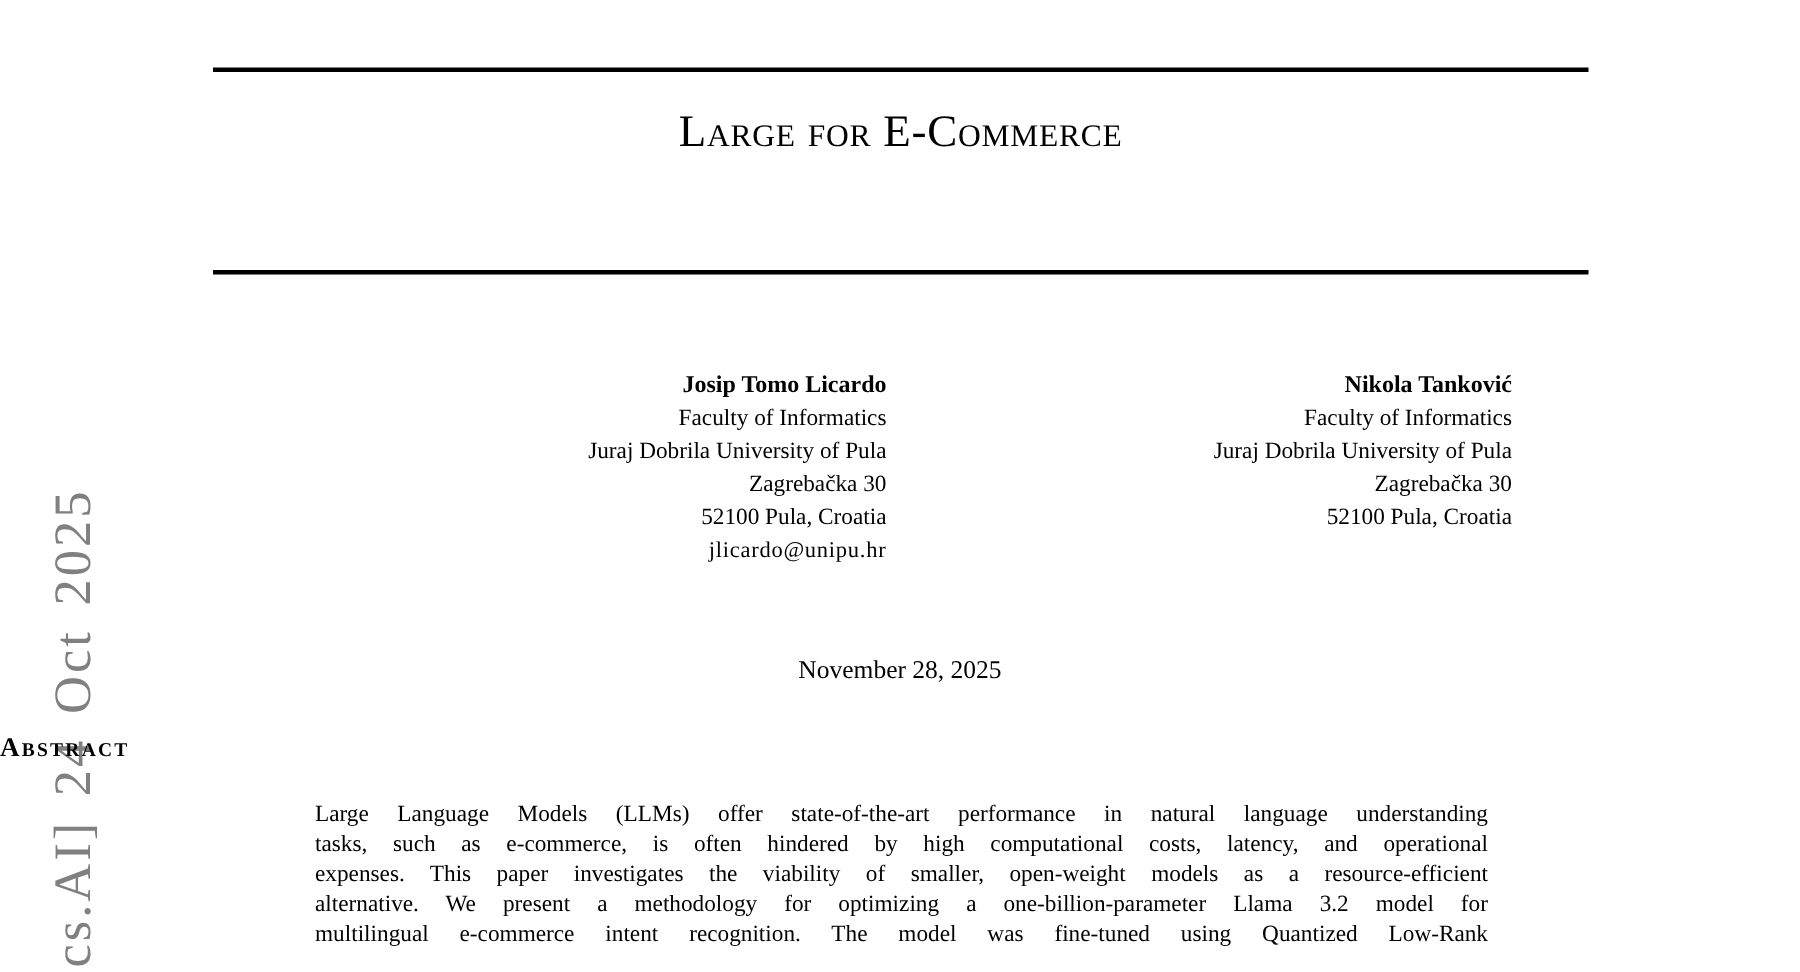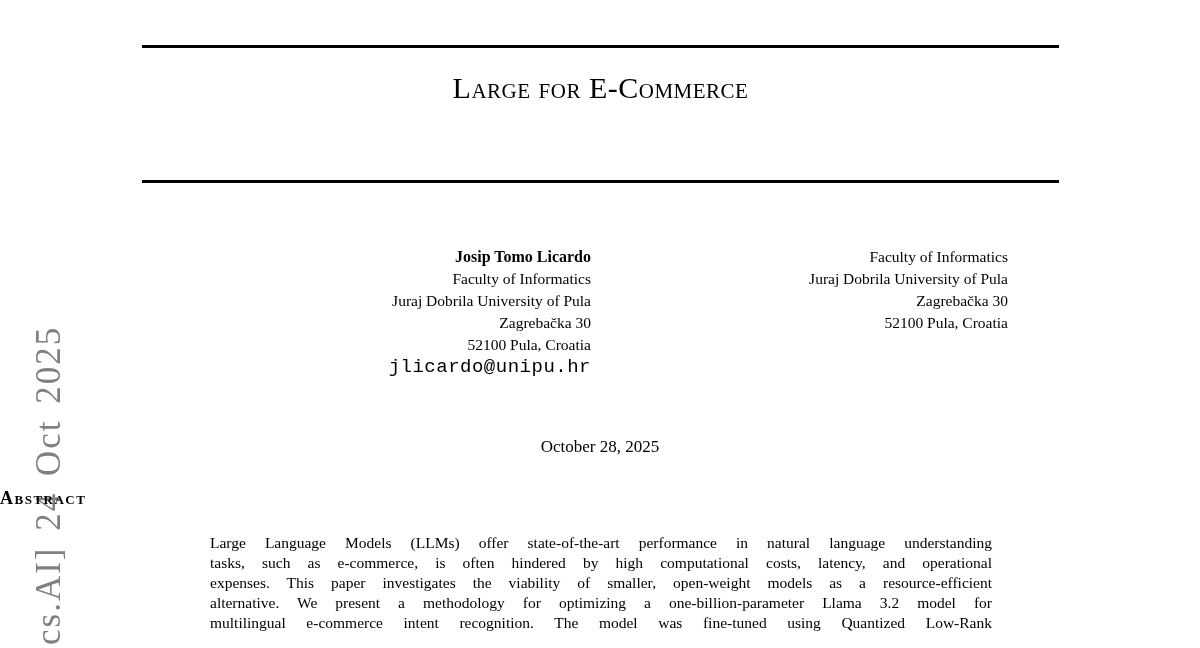--- a/index.html
+++ b/index.html
@@ -61,22 +61,22 @@
     display: flex;
   }
   .author {
     flex: 1;
     text-align: right;
     font-size: 15.5px;
     line-height: 22px;
   }
   .author-name { font-weight: 700; font-size: 16px; }
   .author-email {
-    font-family: Liberation Mono, monospace;
-    font-size: 19px;
+    font-family: Liberation Serif, serif;
+    font-size: 15px;
     letter-spacing: 0.5px;
   }
 
   .date {
     position: absolute;
     left: 0;
     top: 437px;
     width: 100%;
     text-align: center;
     font-size: 17px;
@@ -126,28 +126,29 @@
   <div class="authors">
     <div class="author">
       <div class="author-name">Josip Tomo Licardo</div>
       <div class="author-line">Faculty of Informatics</div>
       <div class="author-line">Juraj Dobrila University of Pula</div>
       <div class="author-line">Zagrebačka 30</div>
       <div class="author-line">52100 Pula, Croatia</div>
       <div class="author-email">jlicardo@unipu.hr</div>
     </div>
     <div class="author">
+      <div class="author-name">Nikola Tanković</div>
       <div class="author-line">Faculty of Informatics</div>
       <div class="author-line">Juraj Dobrila University of Pula</div>
       <div class="author-line">Zagrebačka 30</div>
       <div class="author-line">52100 Pula, Croatia</div>
     </div>
   </div>
 
-  <div class="date">October 28, 2025</div>
+  <div class="date">November 28, 2025</div>
 
   <div class="abstract-heading">Abstract</div>
 
   <div class="abstract">
     <div class="abs-line">Large Language Models (LLMs) offer state-of-the-art performance in natural language understanding</div>
     <div class="abs-line">tasks, such as e-commerce, is often hindered by high computational costs, latency, and operational</div>
     <div class="abs-line">expenses. This paper investigates the viability of smaller, open-weight models as a resource-efficient</div>
     <div class="abs-line">alternative. We present a methodology for optimizing a one-billion-parameter Llama 3.2 model for</div>
     <div class="abs-line">multilingual e-commerce intent recognition. The model was fine-tuned using Quantized Low-Rank</div>
   </div>

